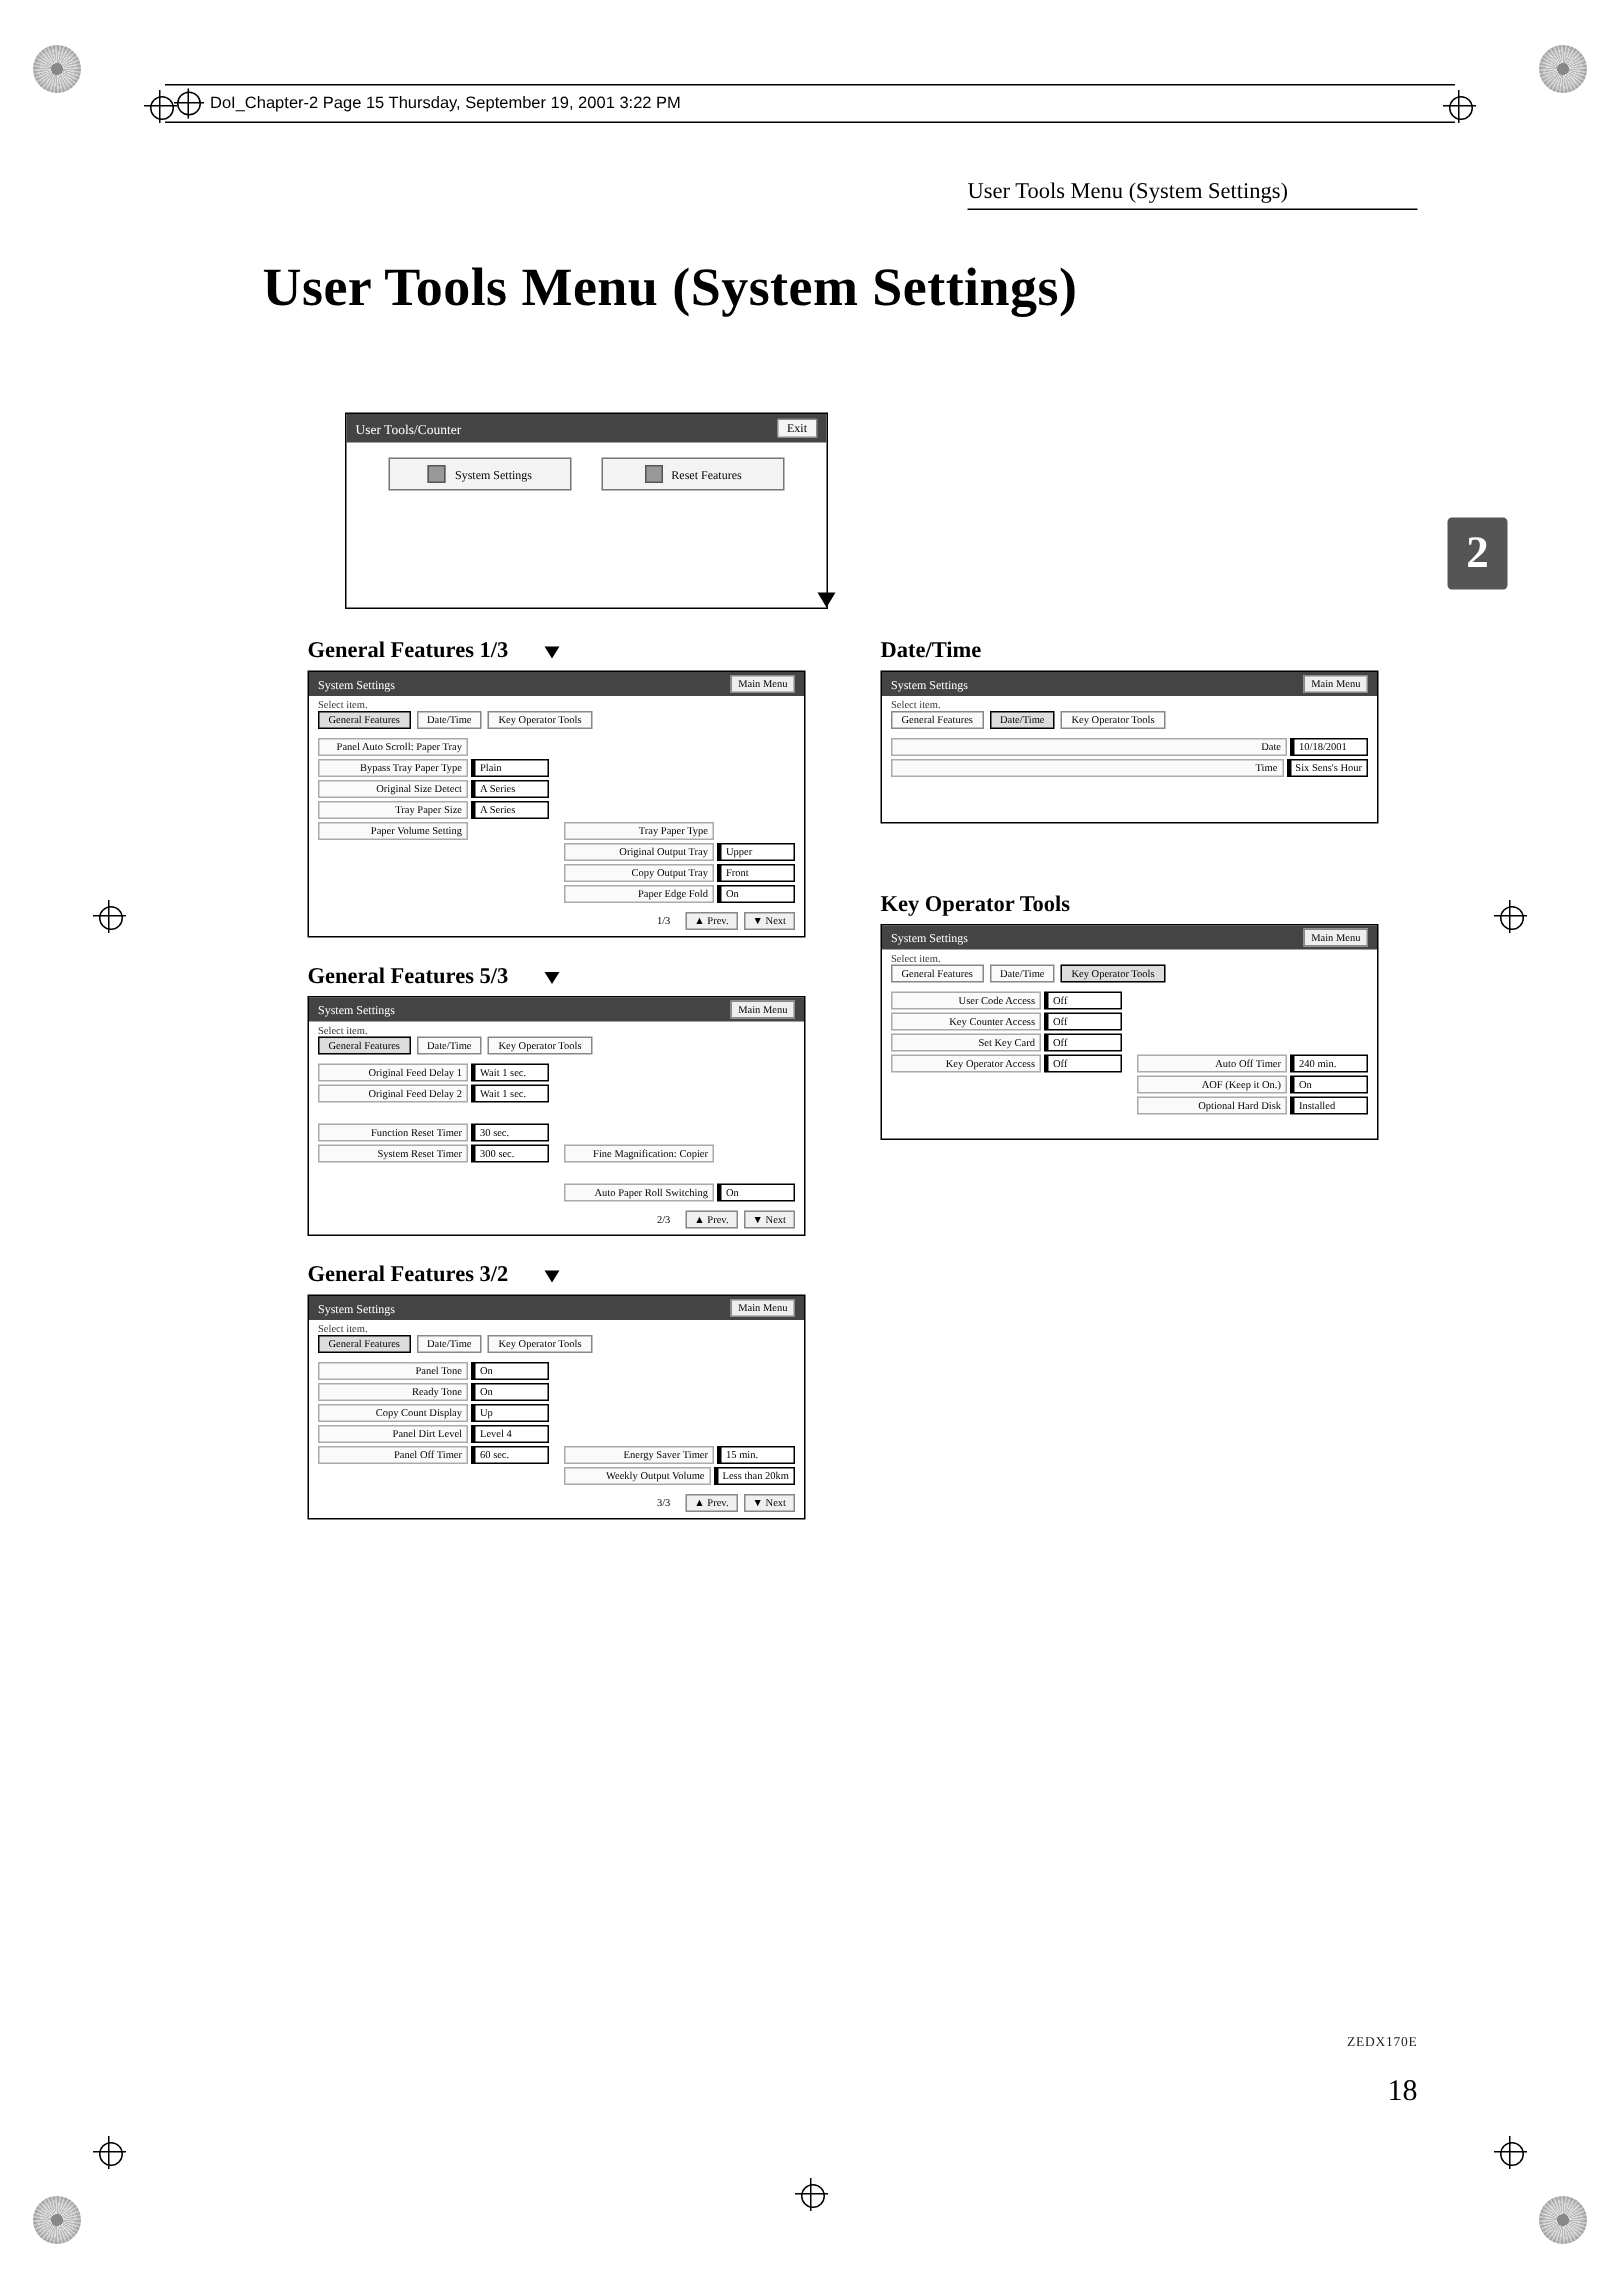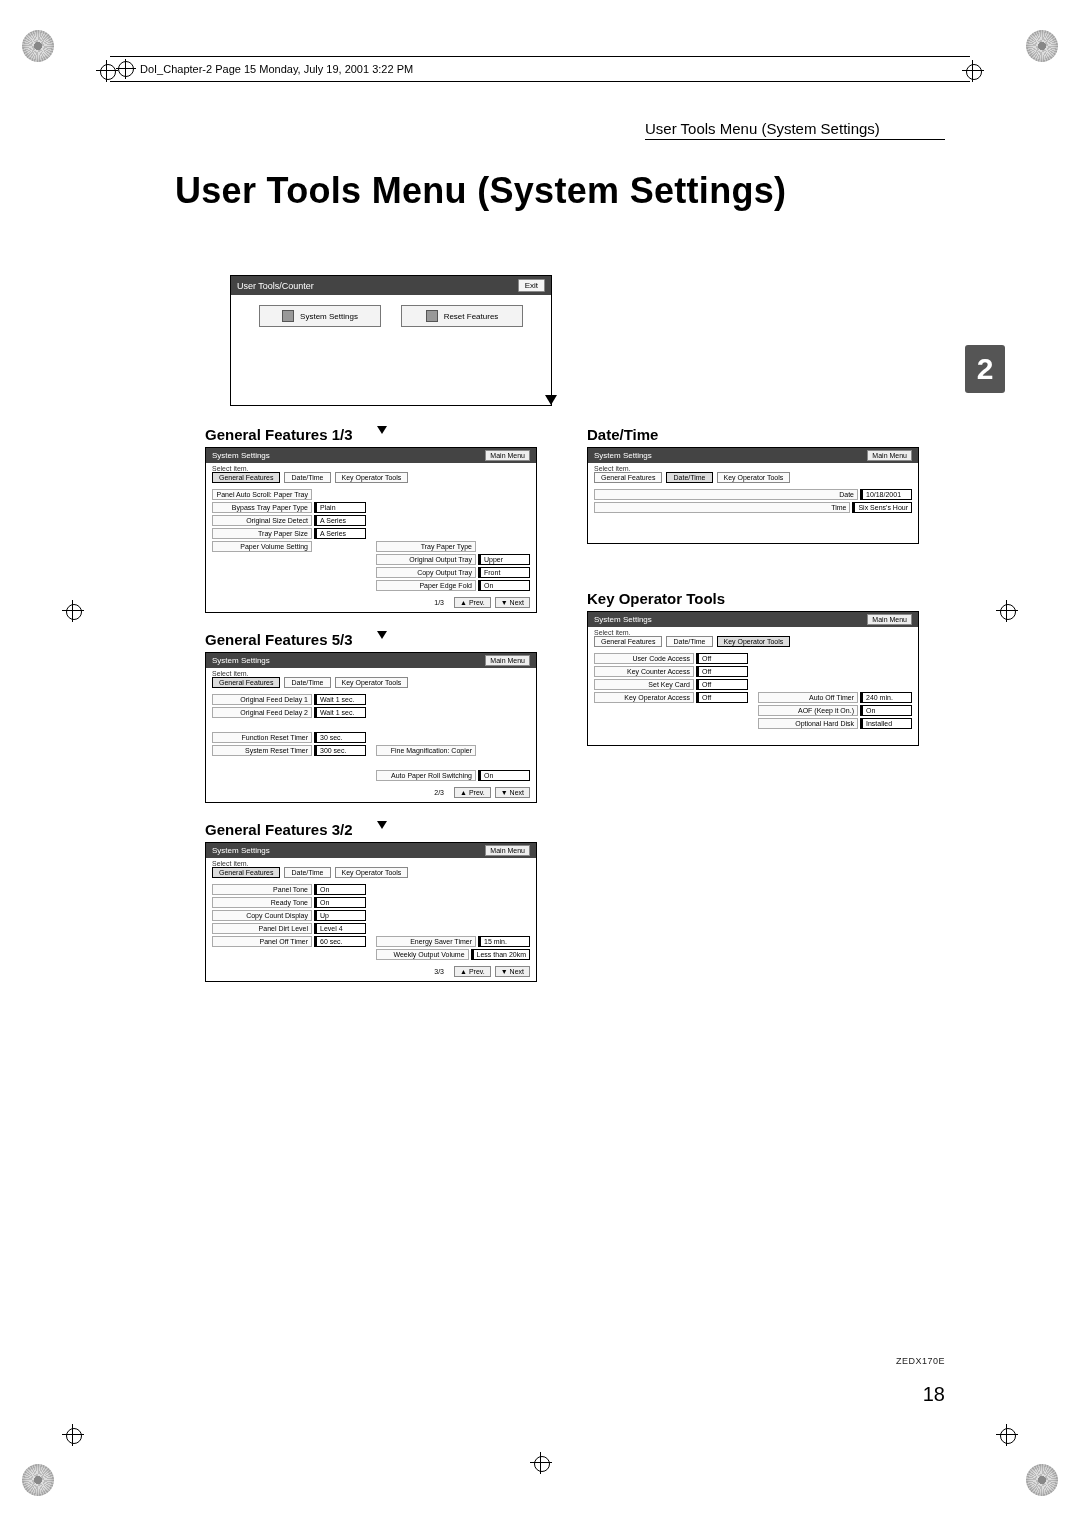--- a/index.html
+++ b/index.html
@@ -74,21 +74,21 @@
   }
   .runline .target::before, .runline .target::after {
     content:""; position:absolute; background:#000;
   }
   .runline .target::before { left:6px; top:-3px; width:1px; height:20px; }
   .runline .target::after  { top:6px; left:-3px; height:1px; width:20px; }
 
   
   .frame {
     position: absolute;
-    left: 95px; right: 95px; top: 80px; bottom: 80px;
+    left: 95px; right: 95px; top: 80px; bottom: 80px; font-family: Liberation Serif, serif;
   }
   .section-title-small {
     position: absolute;
     right: 0; top: 0;
     font-size: 15px;
     border-bottom: 1px solid #000;
     padding-bottom: 2px;
     width: 300px;
     text-align: left;
   }
@@ -154,21 +154,21 @@
   }
   .main-screen .icon {
     width:10px; height:10px; display:inline-block;
     background:#999; border:1px solid #555;
   }
 
   .section-label {
     font-weight: 700;
     font-size: 15px;
     margin-bottom: 4px;
-    display:flex; align-items:flex-start; gap:20px;
+    display:flex; align-items:center; gap:20px;
   }
   .section-label .arrow-down {
     width:0; height:0; border-left:5px solid transparent;
     border-right:5px solid transparent; border-top:8px solid #000;
     margin-left:4px;
   }
 
   .mini {
     border:1px solid #000; width: 330px;
     font-size: 7px; background:#fff; margin-bottom: 18px;
@@ -285,21 +285,21 @@
     </div>
   <div class="cross right-bot">
       <span class="ring"></span>
     </div>
   <div class="cross bottom-mid">
       <span class="ring"></span>
     </div>
 
   <div class="runline">
     <span class="target"></span>
-    <span>DoI_Chapter-2  Page 15  Monday, July 19, 2001  3:22 PM</span>
+    <span>DoI_Chapter-2  Page 15  Thursday, September 19, 2001  3:22 PM</span>
   </div>
 
   <div class="frame">
 
     <div class="section-title-small">User Tools Menu (System Settings)</div>
 
     <div class="page-title">User Tools Menu (System Settings)</div>
 
     <div class="chapter-badge">2</div>
 

